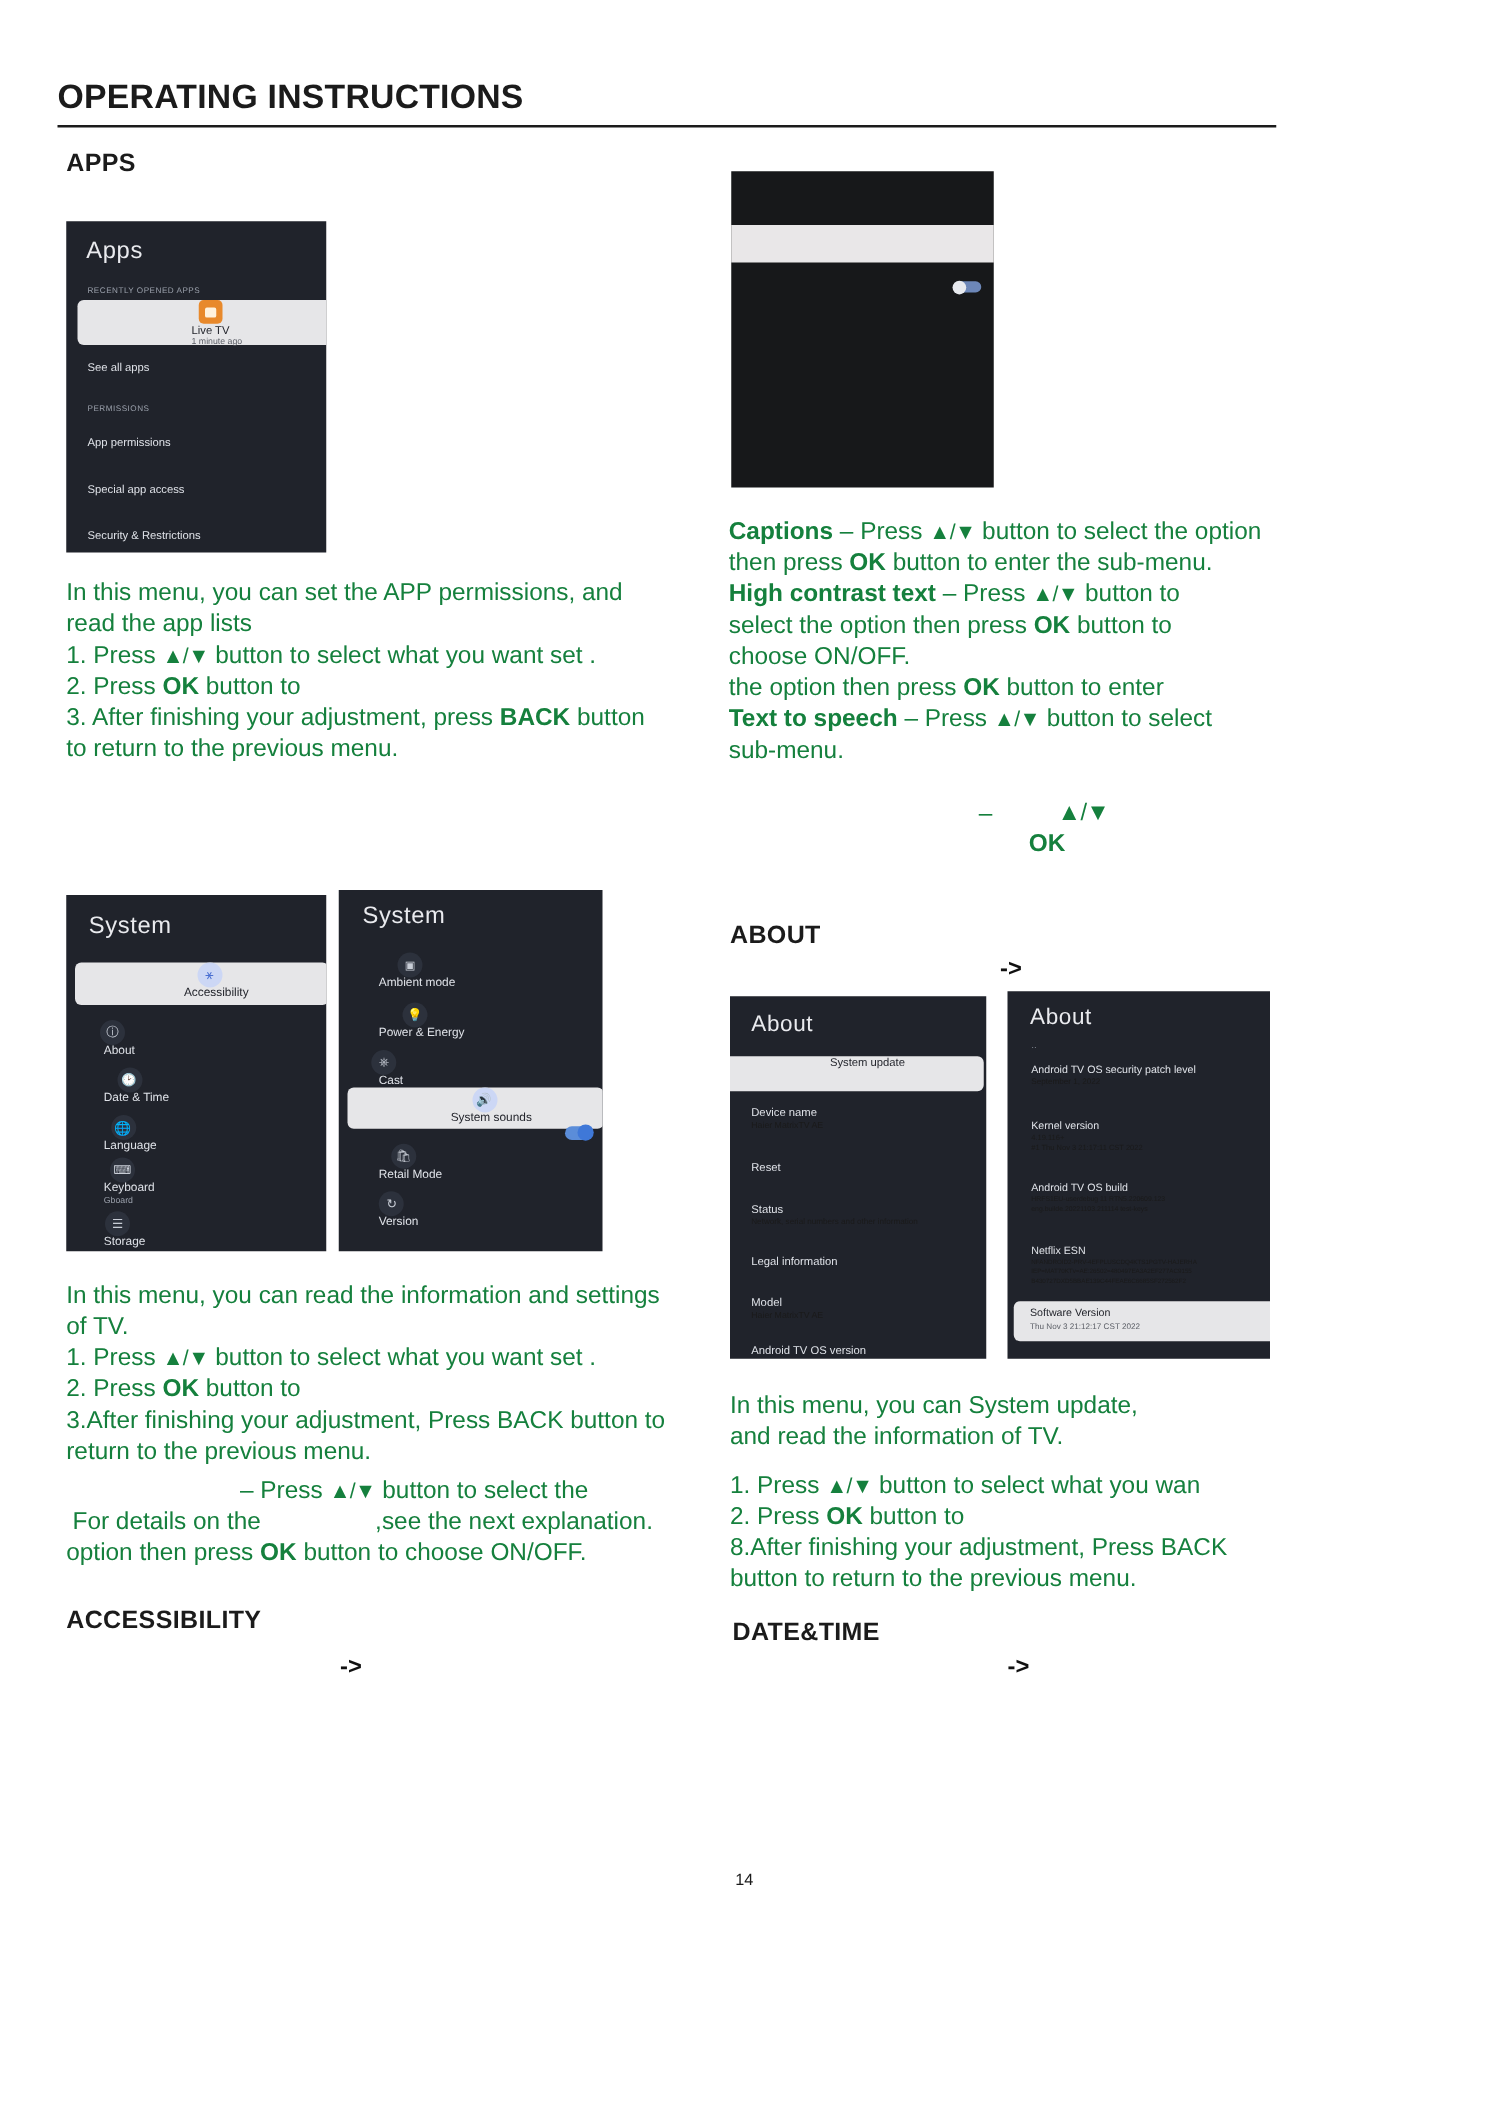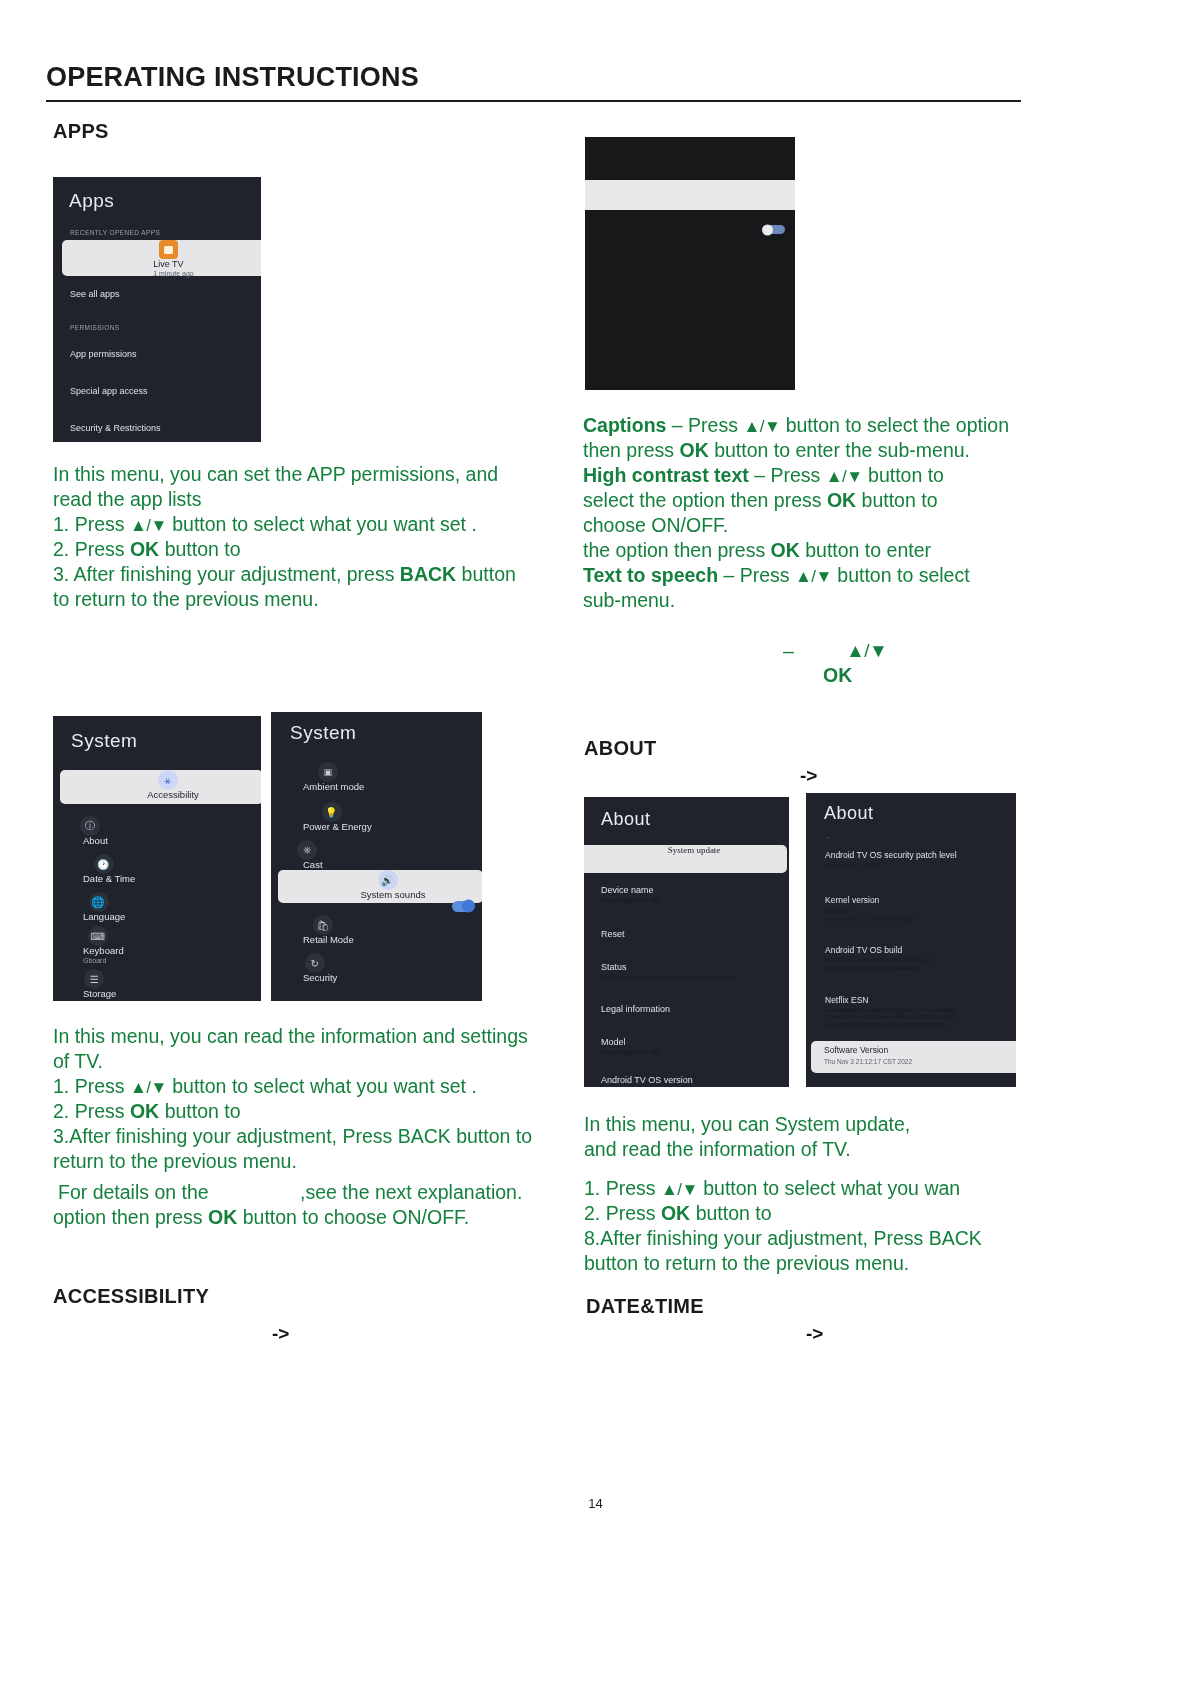--- a/index.html
+++ b/index.html
@@ -330,21 +330,21 @@
       </div>
     </div>
 
     <div class="tv-row" style="position:absolute; left:21px; top:203px;">
       <div class="circ-icon" style="width:20px;height:20px;font-size:10px;">🛍</div>
       <span class="row-label" style="margin-left:11px;font-size:9.5px;">Retail Mode</span>
     </div>
 
     <div class="tv-row" style="position:absolute; left:21px; top:241px;">
       <div class="circ-icon" style="width:20px;height:20px;font-size:10px;">↻</div>
-      <span class="row-label" style="margin-left:11px;font-size:9.5px;">Security</span>
+      <span class="row-label" style="margin-left:11px;font-size:9.5px;">Version</span>
     </div>
   </div>
 
   <div class="body-text" style="left:53px; top:1024px; width:510px;">
     <div>In this menu, you can read the information and settings</div>
     <div>of TV.</div>
     <div>
       <span>1. Press</span>
       <span class="arrow-pair">▲/▼</span>
       <span>button to select what you want set .</span>
@@ -352,41 +352,46 @@
     <div>
       <span>2. Press</span>
       <b>OK</b>
       <span>button to</span>
     </div>
     <div>3.After finishing your adjustment, Press BACK button to</div>
     <div>return to the previous menu.</div>
   </div>
 
   <div class="body-text" style="left:53px; top:1180px; width:510px;">
+    <div style="text-indent:139px;">
+      <span>–  Press</span>
+      <span class="arrow-pair">▲/▼</span>
+      <span>button to select the</span>
+    </div>
     <div style="padding-left:5px;">
       <span>For details on the</span>
       <span style="display:inline-block;width:86px;"></span><span>,see the next explanation.</span>
     </div>
     <div>
       <span>option then press</span>
       <b>OK</b>
       <span>button to  choose  ON/OFF.</span>
     </div>
   </div>
 
   <div class="section-head" style="left:53px; top:1285px;">ACCESSIBILITY</div>
   <div class="tiny-arrow" style="left:272px; top:1323px;">-&gt;</div>
 
   <div class="section-head" style="left:584px; top:737px;">ABOUT</div>
   <div class="tiny-arrow" style="left:800px; top:765px;">-&gt;</div>
 
   <div class="tv-panel" style="left:584px; top:797px; width:205px; height:290px;">
     <div class="panel-title" style="position:absolute; left:17px; top:12px; font-size:18px;">About</div>
 
-    <div class="tv-row selected" style="position:absolute; left:0px; top:48px; width:203px; height:28px; padding-left:17px; border-radius:0 5px 5px 0;font-family:Liberation Serif, serif;">
+    <div class="tv-row selected" style="position:absolute; left:0px; top:48px; width:203px; height:28px; padding-left:17px; border-radius:0 5px 5px 0;">
       <span class="row-label" style="font-size:9px;">System update</span>
     </div>
 
     <div style="position:absolute; left:17px; top:88px;">
       <div class="row-label" style="font-size:9px;color:#dfe2e8;">Device name</div>
       <div class="row-sub" style="font-size:7px;margin-top:2px;">Haier MatrixTV AE</div>
     </div>
 
     <div style="position:absolute; left:17px; top:132px;">
       <div class="row-label" style="font-size:9px;color:#dfe2e8;">Reset</div>

